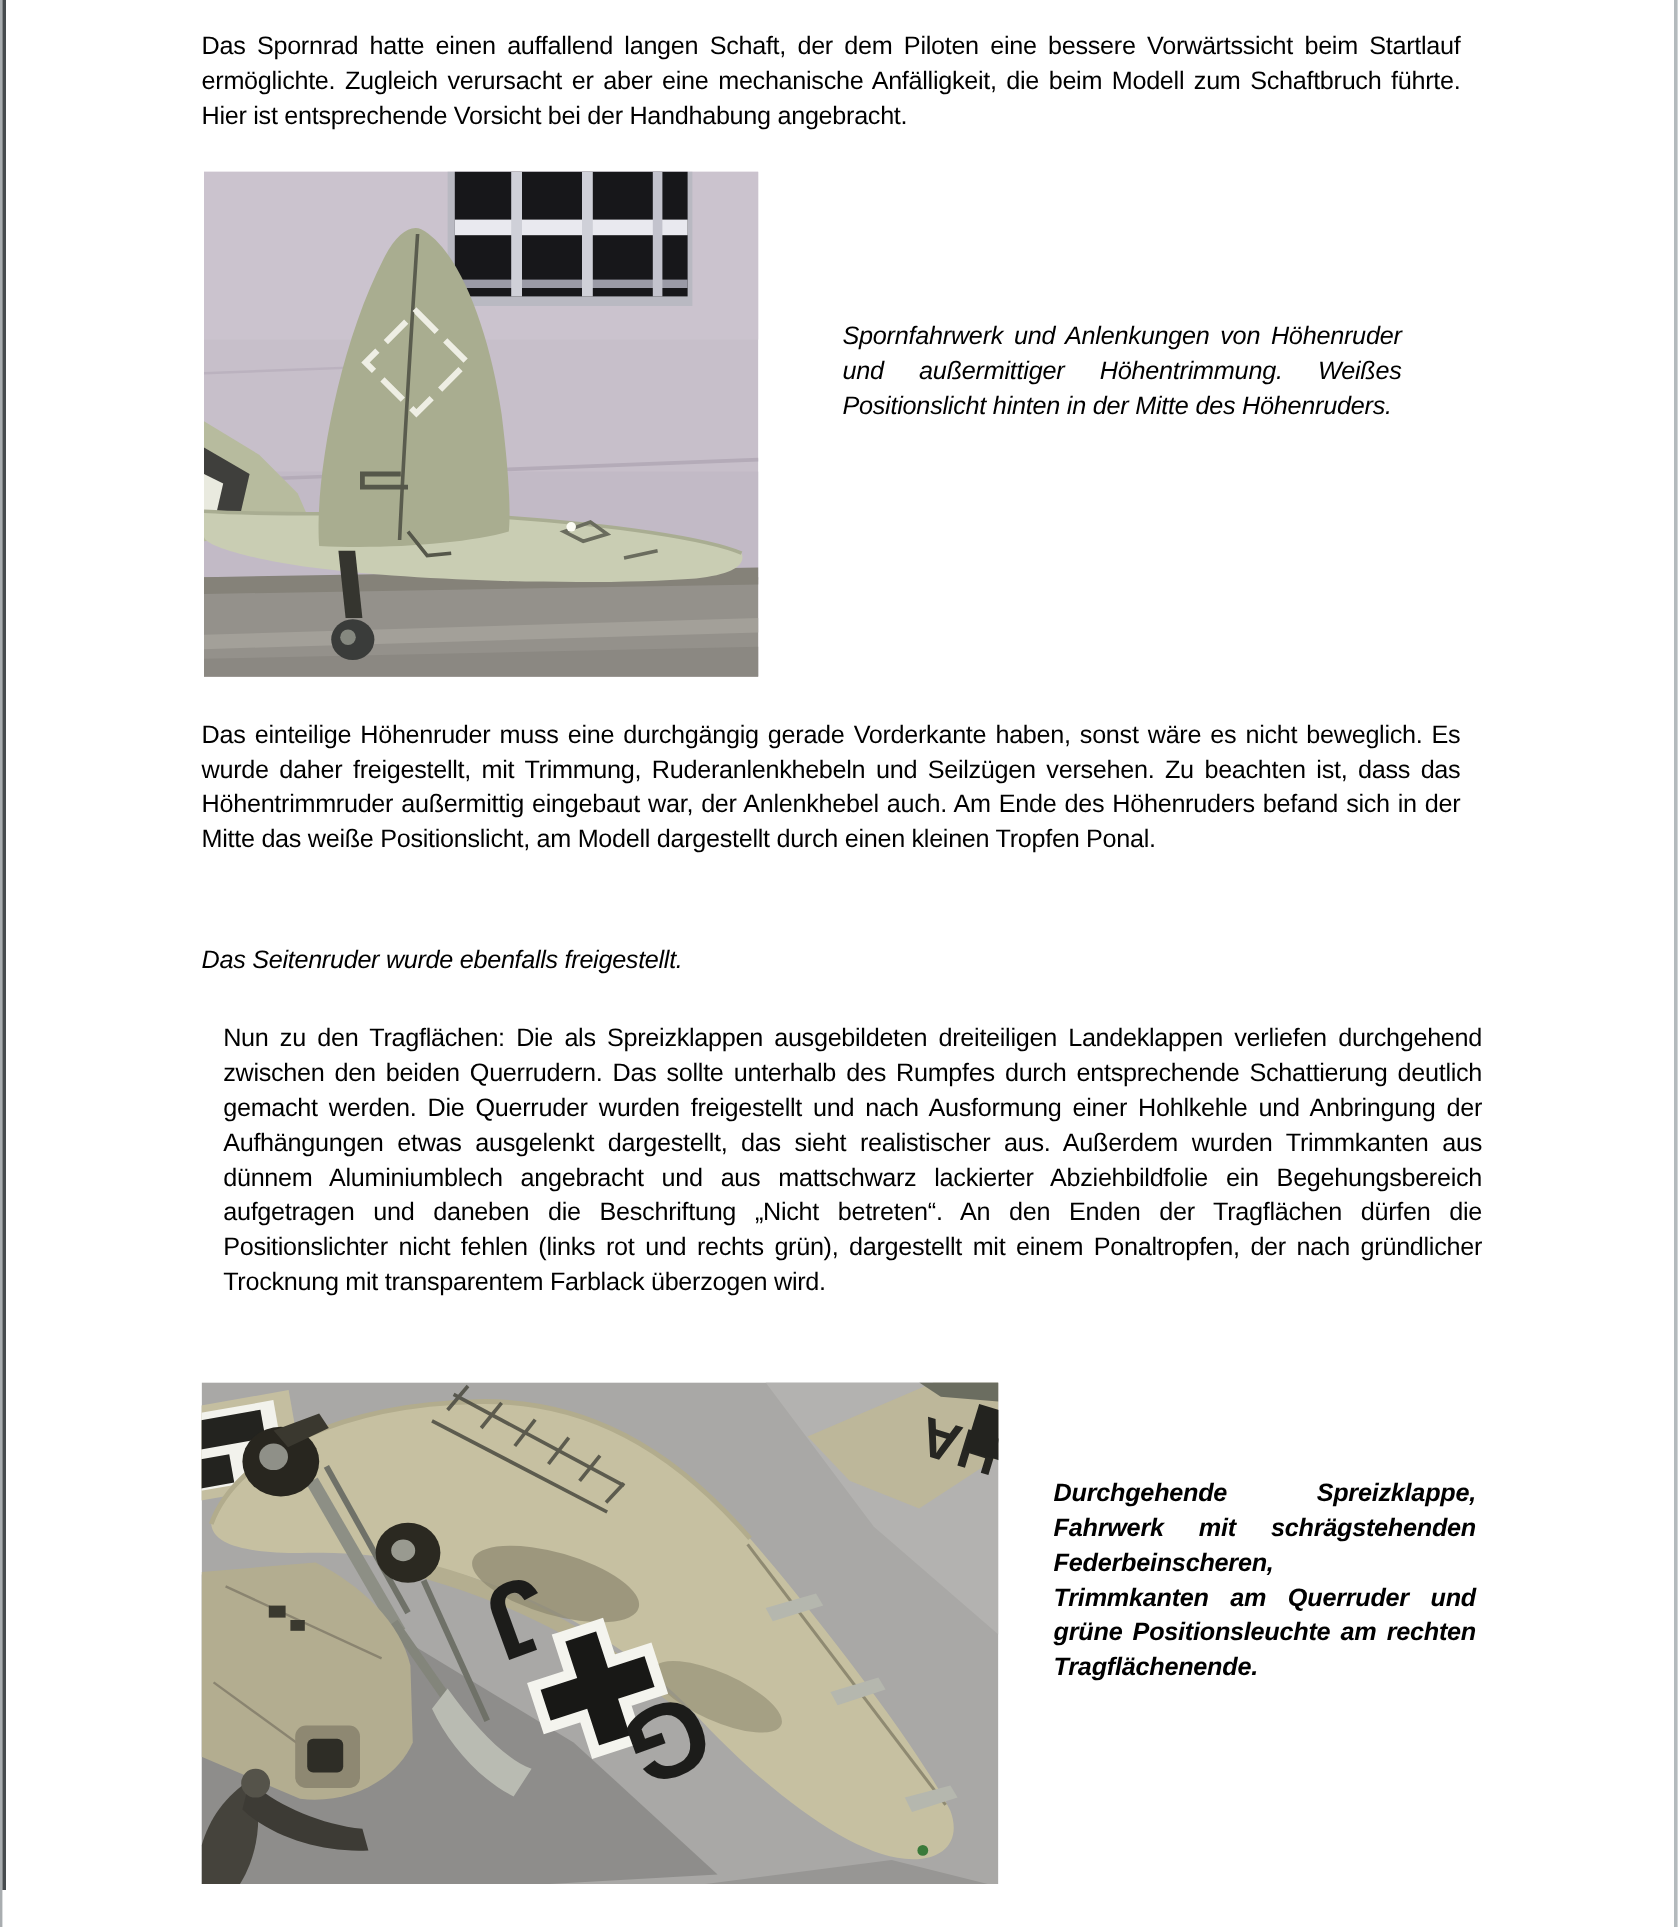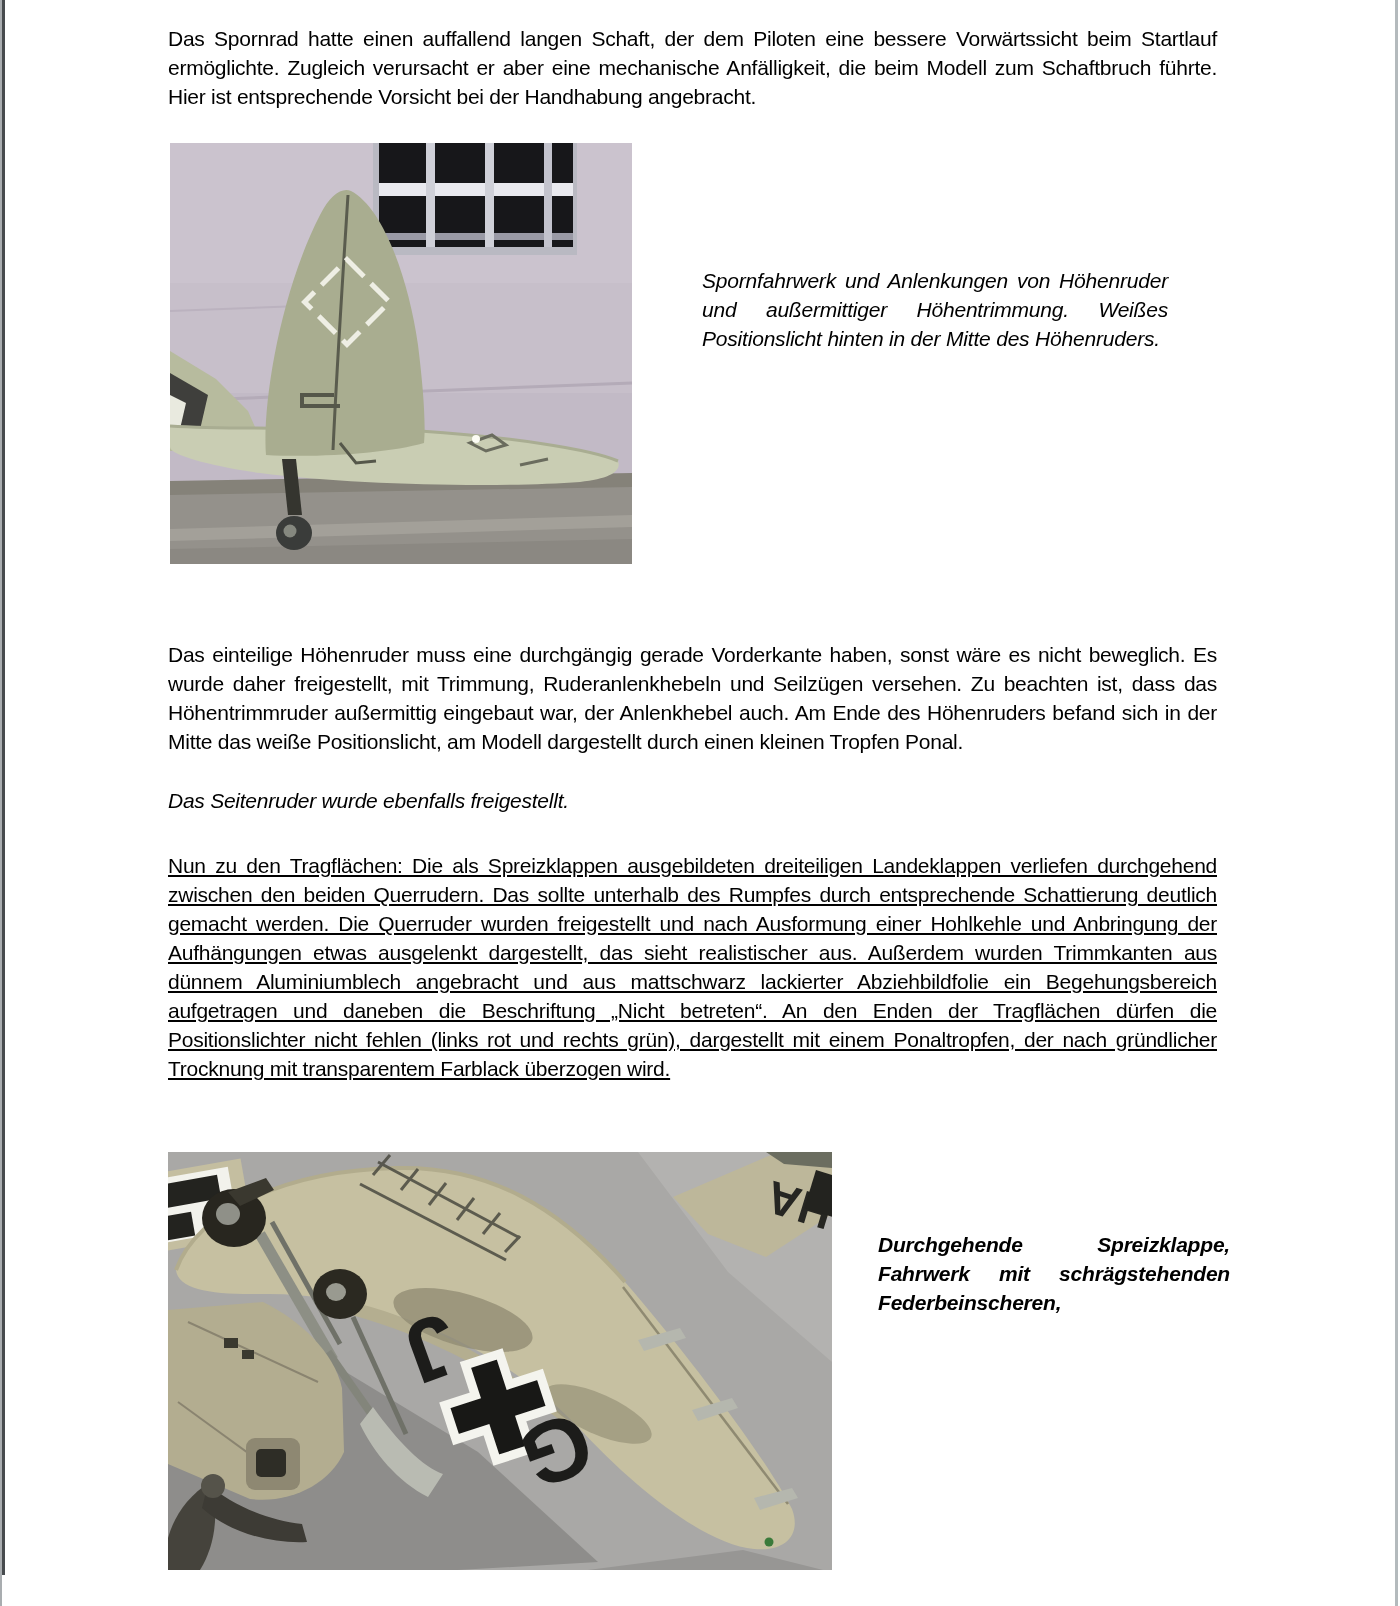--- a/index.html
+++ b/index.html
@@ -34,23 +34,23 @@
     font-style:italic;
     text-align:justify;
   }
   .caption p{margin:0;font-weight:bold;}
   figure{position:absolute;margin:0;padding:0;}
   figure svg{display:block;}
 
   #p1{left:168px;top:24px;width:1049px;}
   #fig1{left:170px;top:143px;width:462px;height:421px;}
   #cap1{left:702px;top:266px;width:466px;font-style:italic;}
-  #p2{left:168px;top:640px;width:1049px;}
+  #p2{left:168px;top:598px;width:1049px;}
   #p3{left:168px;top:786px;width:1049px;font-style:italic;}
-  #p4{left:168px;top:851px;width:1049px;text-decoration:underline;}
+  #p4{left:186px;top:851px;width:1049px;}
   #fig2{left:168px;top:1152px;width:664px;height:418px;}
   #cap2{left:878px;top:1230px;width:352px;}
 </style>
 </head>
 <body>
 
 <div class="page">
 
   <div class="edge edge-left-outer"></div>
   <div class="edge edge-left-inner"></div>
@@ -207,15 +207,16 @@
         <path d="M-18,-50 h36 v32 h32 v36 h-32 v32 h-36 v-32 h-32 v-36 h32 Z" fill="#181816" stroke="#f4f4ee" stroke-width="9"></path>
       </g>
 
       <text transform="translate(253,168) rotate(160)" font-family="Liberation Sans, sans-serif" font-size="88" font-weight="bold" fill="#1c1c1a" text-anchor="middle">J</text>
       <text transform="translate(378,270) rotate(160)" font-family="Liberation Sans, sans-serif" font-size="88" font-weight="bold" fill="#1c1c1a" text-anchor="middle">G</text>
     </svg>
   </figure>
 
   <div id="cap2" class="caption">
     <p>Durchgehende Spreizklappe, Fahrwerk mit schrägstehenden Federbeinscheren,</p>
+    <p>Trimmkanten am Querruder und grüne Positionsleuchte am rech­ten Tragflächenende.</p>
   </div>
 
 </div>
 
 </body></html>

